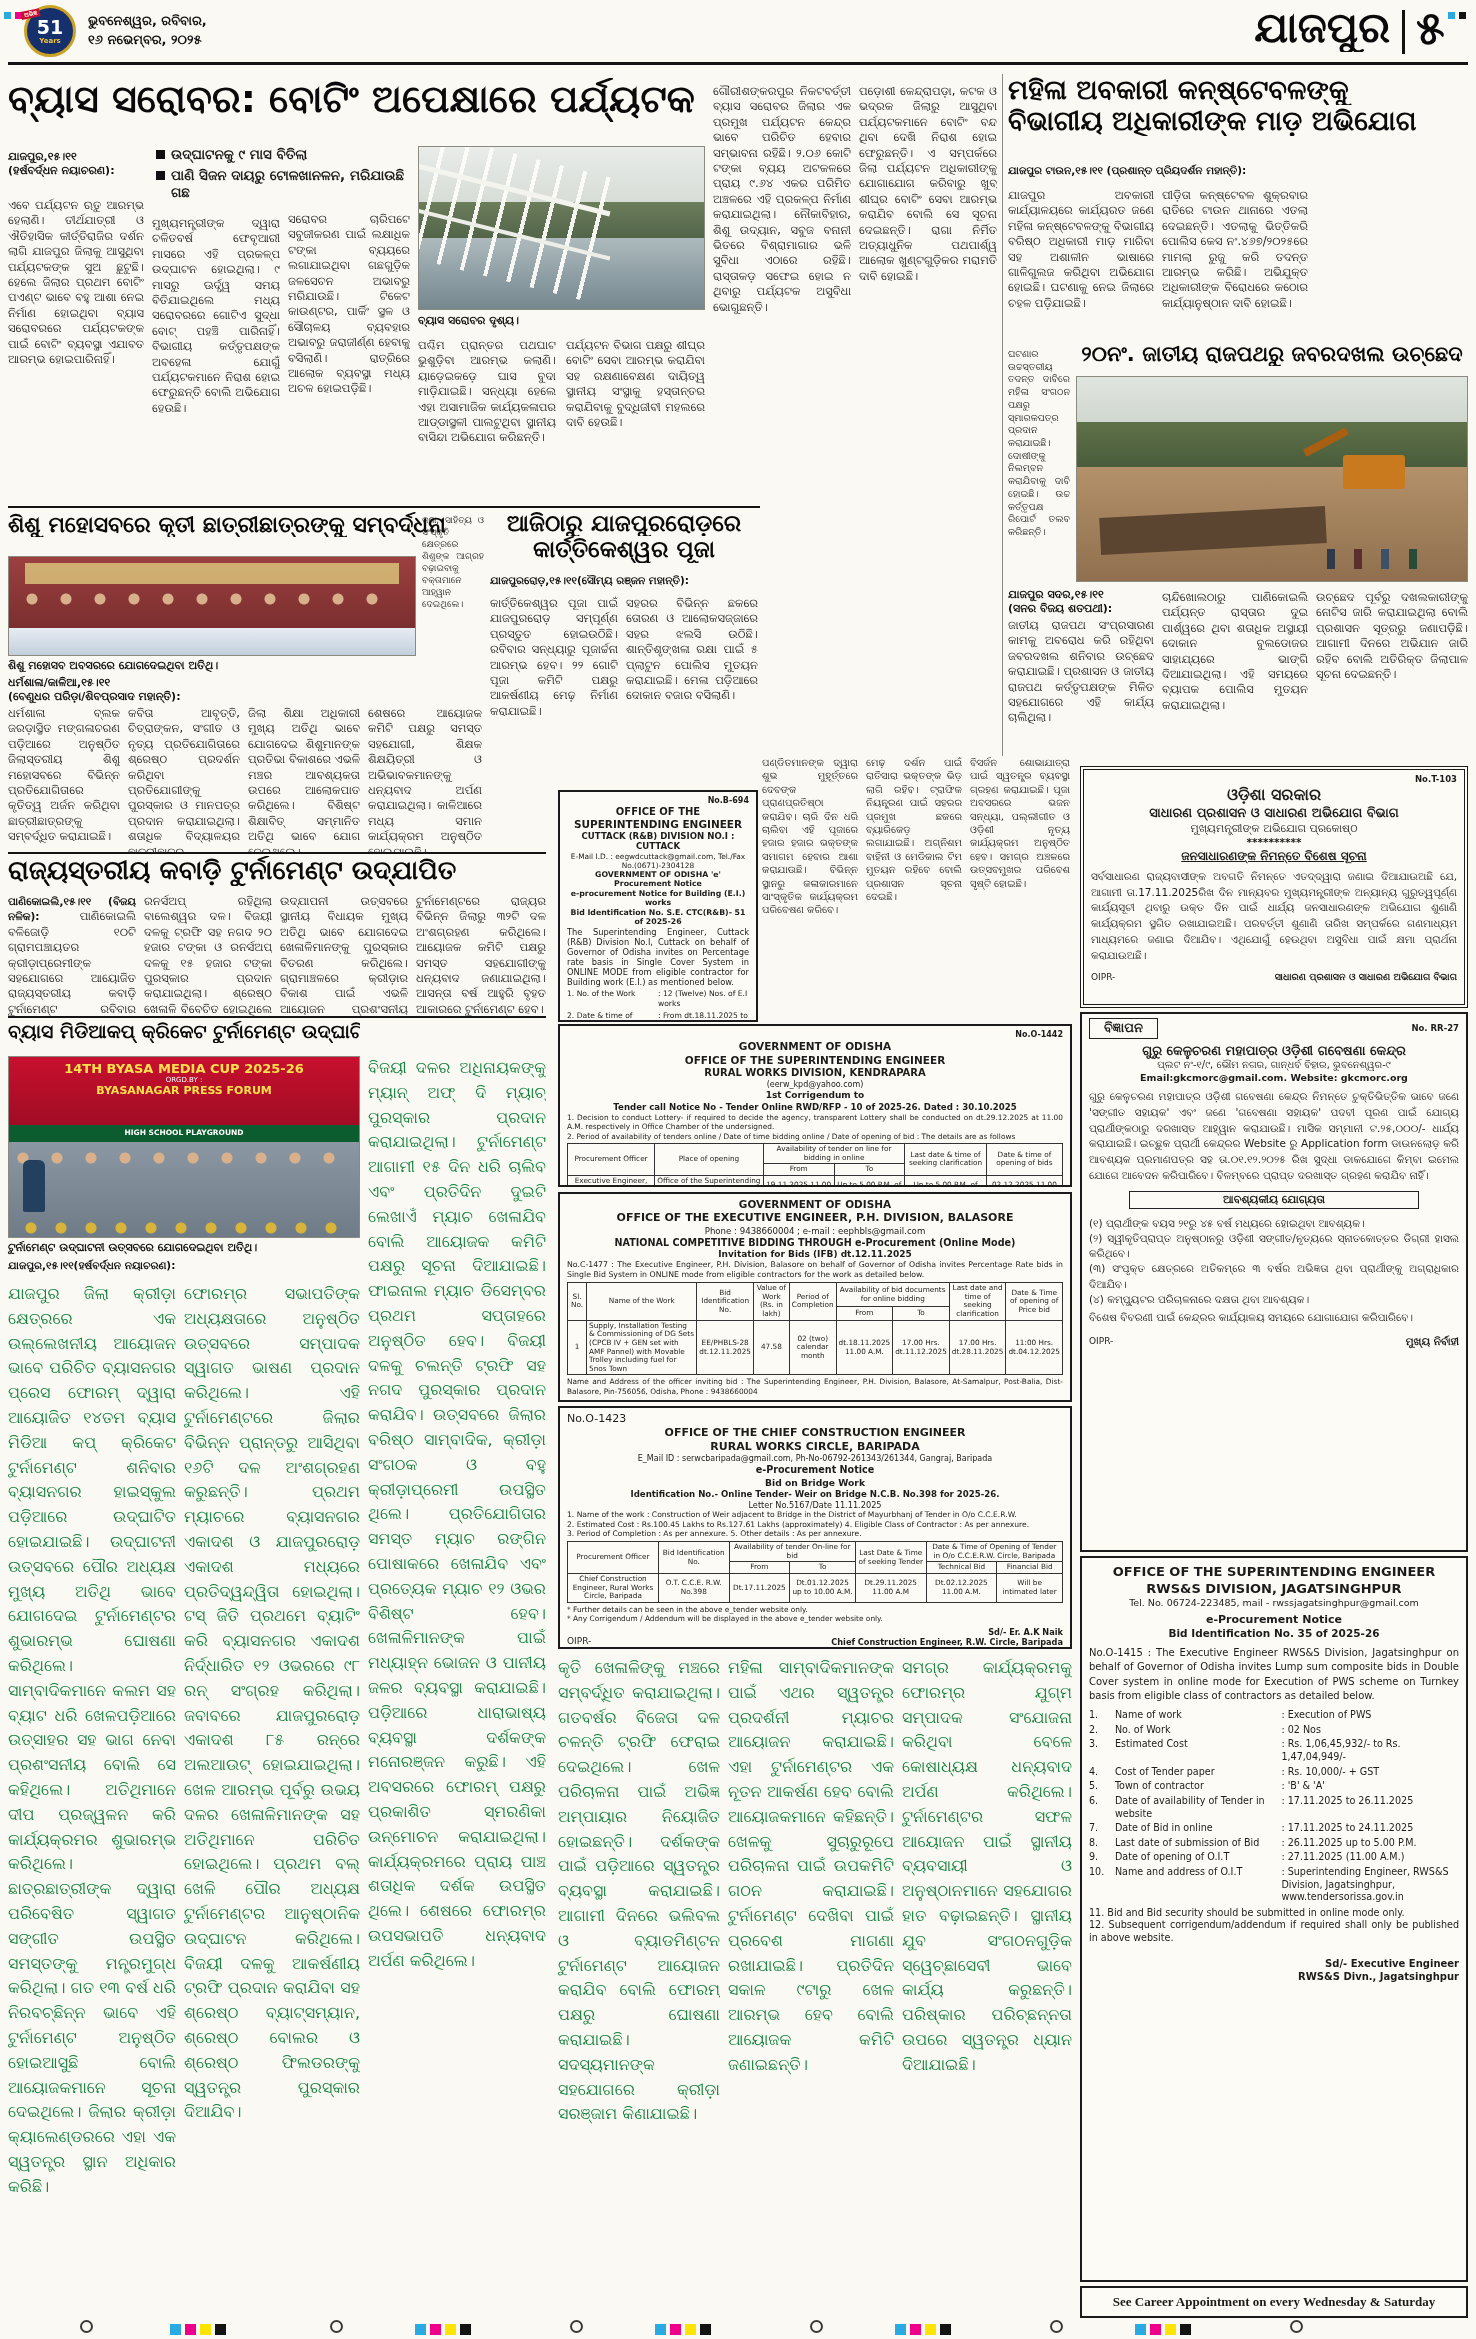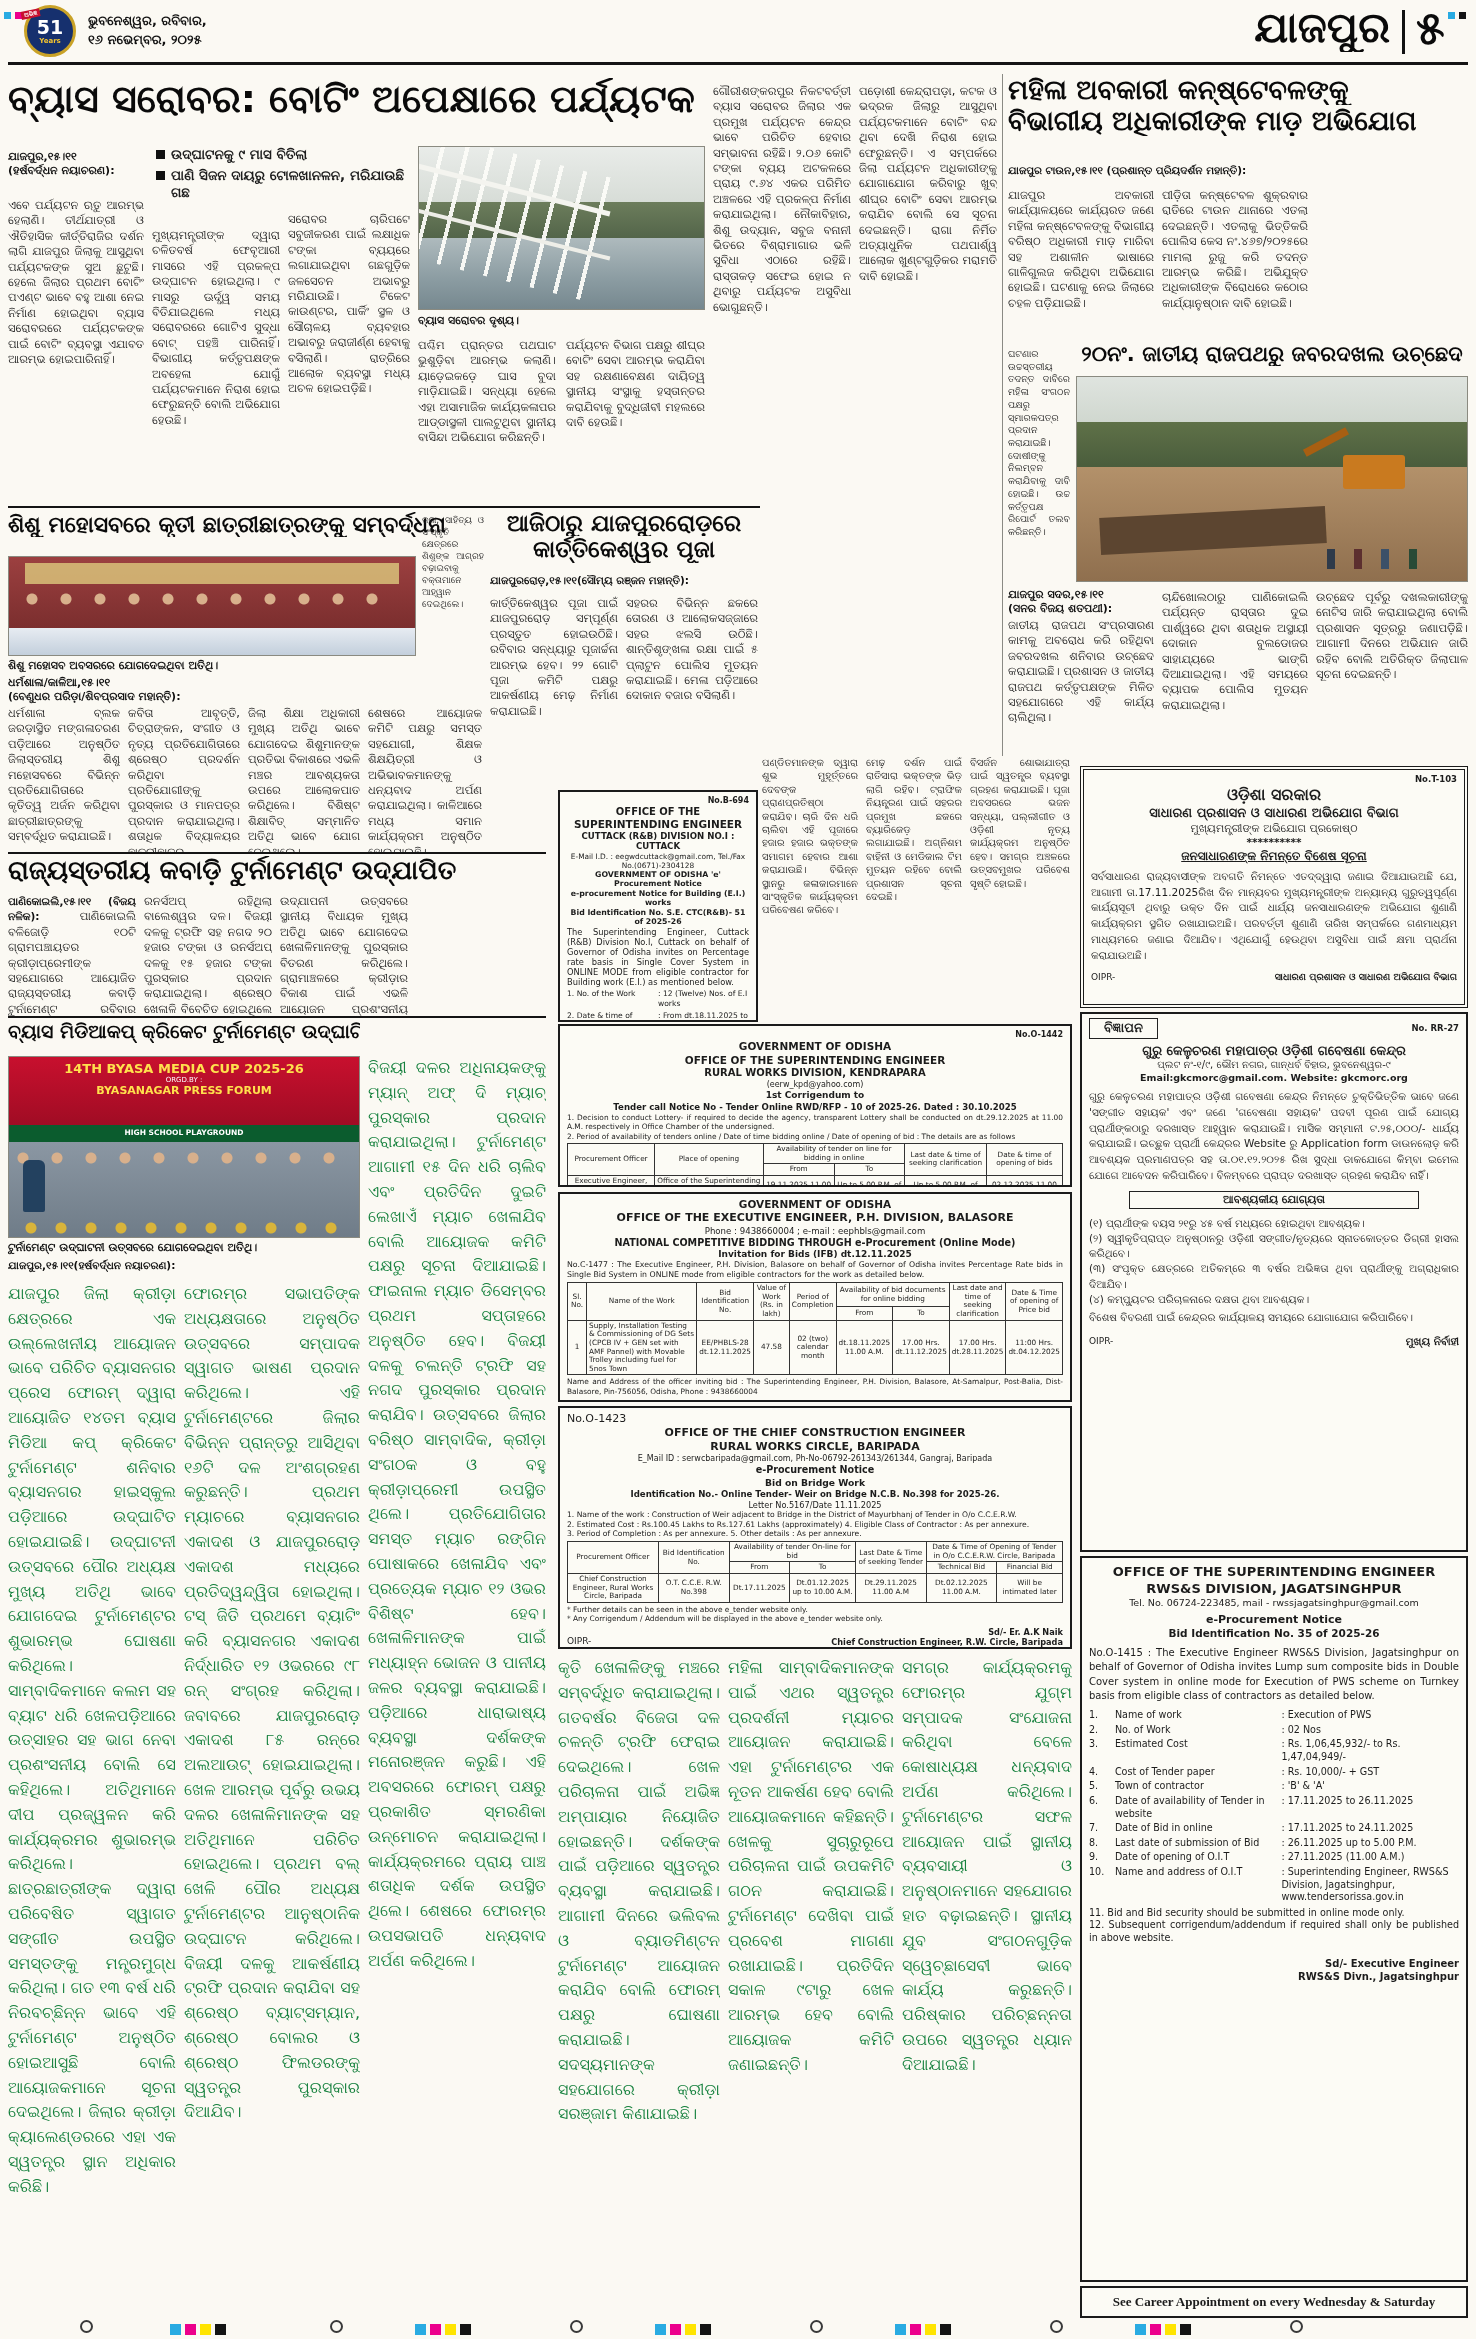--- a/index.html
+++ b/index.html
@@ -76,21 +76,21 @@
   <div class="ab photo" style="left:418px;top:146px;width:287px;height:164px">
     <div class="ab" style="left:0;top:0;width:100%;height:42%;background:linear-gradient(#e9ece9,#d3d9d3)"></div>
     <div class="ab" style="left:0;top:34%;width:100%;height:26%;background:linear-gradient(#6c7d5c,#4f6147)"></div>
     <div class="ab" style="left:0;bottom:0;width:100%;height:44%;background:linear-gradient(#aebabd,#8a9ba1 60%,#76888f)"></div>
     <div class="ab" style="left:-6%;top:4%;width:72%;height:78%;transform:rotate(14deg);background:repeating-linear-gradient(90deg,rgba(252,252,248,.95) 0 4px,transparent 4px 24px)"></div>
     <div class="ab" style="left:-6%;top:24%;width:74%;height:5px;background:#f4f4ef;transform:rotate(14deg)"></div>
     <div class="ab" style="left:-6%;top:52%;width:74%;height:4px;background:#eeeee8;transform:rotate(14deg)"></div>
   </div>
   <div class="ab cap" style="left:418px;top:314px;width:287px">ବ୍ୟାସ ସରୋବର ଦୃଶ୍ୟ।</div>
   <div class="ab bt" style="left:8px;top:198px;width:136px;height:306px">ଏବେ ପର୍ଯ୍ୟଟନ ଋତୁ ଆରମ୍ଭ ହେଲାଣି। ତୀର୍ଥଯାତ୍ରୀ ଓ ଐତିହାସିକ କୀର୍ତ୍ତିରାଜିର ଦର୍ଶନ ଲାଗି ଯାଜପୁର ଜିଲାକୁ ଆସୁଥିବା ପର୍ଯ୍ୟଟକଙ୍କ ସୁଅ ଛୁଟୁଛି। ହେଲେ ଜିଲାର ପ୍ରଥମ ବୋଟିଂ ପଏଣ୍ଟ ଭାବେ ବହୁ ଆଶା ନେଇ ନିର୍ମାଣ ହୋଇଥିବା ବ୍ୟାସ ସରୋବରରେ ପର୍ଯ୍ୟଟକଙ୍କ ପାଇଁ ବୋଟିଂ ବ୍ୟବସ୍ଥା ଏଯାବତ ଆରମ୍ଭ ହୋଇପାରିନାହିଁ।</div>
-  <div class="ab bt" style="left:152px;top:228px;width:128px;height:292px">ମୁଖ୍ୟମନ୍ତ୍ରୀଙ୍କ ଦ୍ୱାରା ଚଳିତବର୍ଷ ଫେବୃଆରୀ ମାସରେ ଏହି ପ୍ରକଳ୍ପ ଉଦ୍‌ଘାଟନ ହୋଇଥିଲା। ୯ ମାସରୁ ଊର୍ଦ୍ଧ୍ୱ ସମୟ ବିତିଯାଇଥିଲେ ମଧ୍ୟ ସରୋବରରେ ଗୋଟିଏ ସୁଦ୍ଧା ବୋଟ୍ ପହଞ୍ଚି ପାରିନାହିଁ। ବିଭାଗୀୟ କର୍ତ୍ତୃପକ୍ଷଙ୍କ ଅବହେଳା ଯୋଗୁଁ ପର୍ଯ୍ୟଟକମାନେ ନିରାଶ ହୋଇ ଫେରୁଛନ୍ତି ବୋଲି ଅଭିଯୋଗ ହେଉଛି।</div>
+  <div class="ab bt" style="left:152px;top:216px;width:128px;height:292px">ମୁଖ୍ୟମନ୍ତ୍ରୀଙ୍କ ଦ୍ୱାରା ଚଳିତବର୍ଷ ଫେବୃଆରୀ ମାସରେ ଏହି ପ୍ରକଳ୍ପ ଉଦ୍‌ଘାଟନ ହୋଇଥିଲା। ୯ ମାସରୁ ଊର୍ଦ୍ଧ୍ୱ ସମୟ ବିତିଯାଇଥିଲେ ମଧ୍ୟ ସରୋବରରେ ଗୋଟିଏ ସୁଦ୍ଧା ବୋଟ୍ ପହଞ୍ଚି ପାରିନାହିଁ। ବିଭାଗୀୟ କର୍ତ୍ତୃପକ୍ଷଙ୍କ ଅବହେଳା ଯୋଗୁଁ ପର୍ଯ୍ୟଟକମାନେ ନିରାଶ ହୋଇ ଫେରୁଛନ୍ତି ବୋଲି ଅଭିଯୋଗ ହେଉଛି।</div>
   <div class="ab bt" style="left:288px;top:212px;width:122px;height:292px">ସରୋବର ଚାରିପଟେ ସବୁଜୀକରଣ ପାଇଁ ଲକ୍ଷାଧିକ ଟଙ୍କା ବ୍ୟୟରେ ଲଗାଯାଇଥିବା ଗଛଗୁଡ଼ିକ ଜଳସେଚନ ଅଭାବରୁ ମରିଯାଉଛି। ଟିକେଟ କାଉଣ୍ଟର, ପାର୍କିଂ ସ୍ଥଳ ଓ ସୌଚାଳୟ ବ୍ୟବହାର ଅଭାବରୁ ଜରାଜୀର୍ଣ୍ଣ ହେବାକୁ ବସିଲାଣି। ରାତ୍ରିରେ ଆଲୋକ ବ୍ୟବସ୍ଥା ମଧ୍ୟ ଅଚଳ ହୋଇପଡ଼ିଛି।</div>
   <div class="ab bt" style="left:418px;top:338px;width:138px;height:166px">ପଶ୍ଚିମ ପ୍ରାନ୍ତର ପଥଘାଟ ଭୁଶୁଡ଼ିବା ଆରମ୍ଭ କଲାଣି। ୟାଡ଼େଇକଡ଼େ ଘାସ ବୁଦା ମାଡ଼ିଯାଇଛି। ସନ୍ଧ୍ୟା ହେଲେ ଏହା ଅସାମାଜିକ କାର୍ଯ୍ୟକଳାପର ଆଡ୍ଡାସ୍ଥଳୀ ପାଲଟୁଥିବା ସ୍ଥାନୀୟ ବାସିନ୍ଦା ଅଭିଯୋଗ କରିଛନ୍ତି।</div>
   <div class="ab bt" style="left:566px;top:338px;width:139px;height:166px">ପର୍ଯ୍ୟଟନ ବିଭାଗ ପକ୍ଷରୁ ଶୀଘ୍ର ବୋଟିଂ ସେବା ଆରମ୍ଭ କରାଯିବା ସହ ରକ୍ଷଣାବେକ୍ଷଣ ଦାୟିତ୍ୱ ସ୍ଥାନୀୟ ସଂସ୍ଥାକୁ ହସ୍ତାନ୍ତର କରାଯିବାକୁ ବୁଦ୍ଧିଜୀବୀ ମହଲରେ ଦାବି ହେଉଛି।</div>
   <div class="ab bt" style="left:713px;top:84px;width:138px;height:420px">ଗୌରୀଶଙ୍କରପୁର ନିକଟବର୍ତ୍ତୀ ବ୍ୟାସ ସରୋବର ଜିଲାର ଏକ ପ୍ରମୁଖ ପର୍ଯ୍ୟଟନ କେନ୍ଦ୍ର ଭାବେ ପରିଚିତ ହେବାର ସମ୍ଭାବନା ରହିଛି। ୨.୦୬ କୋଟି ଟଙ୍କା ବ୍ୟୟ ଅଟକଳରେ ପ୍ରାୟ ୯.୬୪ ଏକର ପରିମିତ ଅଞ୍ଚଳରେ ଏହି ପ୍ରକଳ୍ପ ନିର୍ମାଣ କରାଯାଇଥିଲା। ନୌକାବିହାର, ଶିଶୁ ଉଦ୍ୟାନ, ସବୁଜ ବନାନୀ ଭିତରେ ବିଶ୍ରାମାଗାର ଭଳି ସୁବିଧା ଏଠାରେ ରହିଛି। ରାସ୍ତାକଡ଼ ସଫେଇ ହୋଇ ନ ଥିବାରୁ ପର୍ଯ୍ୟଟକ ଅସୁବିଧା ଭୋଗୁଛନ୍ତି।</div>
   <div class="ab bt" style="left:859px;top:84px;width:138px;height:420px">ପଡ଼ୋଶୀ କେନ୍ଦ୍ରାପଡ଼ା, କଟକ ଓ ଭଦ୍ରକ ଜିଲାରୁ ଆସୁଥିବା ପର୍ଯ୍ୟଟକମାନେ ବୋଟିଂ ବନ୍ଦ ଥିବା ଦେଖି ନିରାଶ ହୋଇ ଫେରୁଛନ୍ତି। ଏ ସମ୍ପର୍କରେ ଜିଲା ପର୍ଯ୍ୟଟନ ଅଧିକାରୀଙ୍କୁ ଯୋଗାଯୋଗ କରିବାରୁ ଖୁବ୍ ଶୀଘ୍ର ବୋଟିଂ ସେବା ଆରମ୍ଭ କରାଯିବ ବୋଲି ସେ ସୂଚନା ଦେଇଛନ୍ତି। ରାଗା ନିର୍ମିତ ଅତ୍ୟାଧୁନିକ ପଥପାର୍ଶ୍ୱ ଆଲୋକ ଖୁଣ୍ଟଗୁଡ଼ିକର ମରାମତି ଦାବି ହୋଇଛି।</div>
 
   <div class="ab" style="left:1008px;top:74px;width:460px;">
     <div class="hd" style="font-size:27px">ମହିଳା ଅବକାରୀ କନ୍‌ଷ୍ଟେବଳଙ୍କୁ</div>
     <div class="hd" style="font-size:27px">ବିଭାଗୀୟ ଅଧିକାରୀଙ୍କ ମାଡ଼ ଅଭିଯୋଗ</div>
   </div>
@@ -148,20 +148,21 @@
   <div class="ab bt" style="left:626px;top:596px;width:132px;height:160px">ସହରର ବିଭିନ୍ନ ଛକରେ ତୋରଣ ଓ ଆଲୋକସଜ୍ଜାରେ ସହର ଝଲସି ଉଠିଛି। ଶାନ୍ତିଶୃଙ୍ଖଳା ରକ୍ଷା ପାଇଁ ୫ ପ୍ଲାଟୁନ ପୋଲିସ ମୁତୟନ କରାଯାଇଛି। ମେଳା ପଡ଼ିଆରେ ଦୋକାନ ବଜାର ବସିଲାଣି।</div>
   <div class="ab bt" style="left:762px;top:756px;width:96px;height:258px;font-size:10px">ପଣ୍ଡିତମାନଙ୍କ ଦ୍ୱାରା ଶୁଭ ମୁହୂର୍ତ୍ତରେ ଦେବଙ୍କ ପ୍ରାଣପ୍ରତିଷ୍ଠା କରାଯିବ। ଚାରି ଦିନ ଧରି ଚାଲିବା ଏହି ପୂଜାରେ ହଜାର ହଜାର ଭକ୍ତଙ୍କ ସମାଗମ ହେବାର ଆଶା କରାଯାଉଛି। ବିଭିନ୍ନ ସ୍ଥାନରୁ କଳାକାରମାନେ ସାଂସ୍କୃତିକ କାର୍ଯ୍ୟକ୍ରମ ପରିବେଷଣ କରିବେ।</div>
   <div class="ab bt" style="left:866px;top:756px;width:96px;height:258px;font-size:10px">ମେଢ଼ ଦର୍ଶନ ପାଇଁ ରାତିସାରା ଭକ୍ତଙ୍କ ଭିଡ଼ ଲାଗି ରହିବ। ଟ୍ରାଫିକ ନିୟନ୍ତ୍ରଣ ପାଇଁ ସହରର ପ୍ରମୁଖ ଛକରେ ବ୍ୟାରିକେଡ଼ ଲଗାଯାଇଛି। ଅଗ୍ନିଶମ ବାହିନୀ ଓ ମେଡିକାଲ ଟିମ ମୁତୟନ ରହିବେ ବୋଲି ପ୍ରଶାସନ ସୂଚନା ଦେଇଛି।</div>
   <div class="ab bt" style="left:970px;top:756px;width:100px;height:258px;font-size:10px">ବିସର୍ଜନ ଶୋଭାଯାତ୍ରା ପାଇଁ ସ୍ୱତନ୍ତ୍ର ବ୍ୟବସ୍ଥା ଗ୍ରହଣ କରାଯାଇଛି। ପୂଜା ଅବସରରେ ଭଜନ ସନ୍ଧ୍ୟା, ପଲ୍ଲୀଗୀତ ଓ ଓଡ଼ିଶୀ ନୃତ୍ୟ କାର୍ଯ୍ୟକ୍ରମ ଅନୁଷ୍ଠିତ ହେବ। ସମଗ୍ର ଅଞ୍ଚଳରେ ଉତ୍ସବମୁଖର ପରିବେଶ ସୃଷ୍ଟି ହୋଇଛି।</div>
 
   <div class="hr2" style="left:8px;top:852px;width:538px;height:2px"></div>
   <div class="ab hd" style="left:8px;top:856px;width:462px;font-size:26px">ରାଜ୍ୟସ୍ତରୀୟ କବାଡ଼ି ଟୁର୍ନାମେଣ୍ଟ ଉଦ୍‌ଯାପିତ</div>
   <div class="ab bt" style="left:8px;top:894px;width:128px;height:122px"><span class="by" style="font-size:10.5px">ପାଣିକୋଇଲି,୧୫।୧୧ (ବିଜୟ ନଳିକ): </span><span>ପାଣିକୋଇଲି ବଳିଜୋଡ଼ି ୧୦ଟି ଗ୍ରାମପଞ୍ଚାୟତର କ୍ରୀଡ଼ାପ୍ରେମୀଙ୍କ ସହଯୋଗରେ ଆୟୋଜିତ ରାଜ୍ୟସ୍ତରୀୟ କବାଡ଼ି ଟୁର୍ନାମେଣ୍ଟ ରବିବାର ଉଦ୍‌ଯାପିତ ହୋଇଯାଇଛି। ଫାଇନାଲରେ କଟକ ଦଳ ବିଜୟୀ ହୋଇଥିଲା।</span></div>
   <div class="ab bt" style="left:144px;top:894px;width:128px;height:122px">ରନର୍ସଅପ୍ ରହିଥିଲା ବାଲେଶ୍ୱର ଦଳ। ବିଜୟୀ ଦଳକୁ ଟ୍ରଫି ସହ ନଗଦ ୨୦ ହଜାର ଟଙ୍କା ଓ ରନର୍ସଅପ୍ ଦଳକୁ ୧୫ ହଜାର ଟଙ୍କା ପୁରସ୍କାର ପ୍ରଦାନ କରାଯାଇଥିଲା। ଶ୍ରେଷ୍ଠ ଖେଳାଳି ବିବେଚିତ ହୋଇଥିଲେ ସୁରେଶ ନାୟକ।</div>
   <div class="ab bt" style="left:280px;top:894px;width:128px;height:122px">ଉଦ୍‌ଯାପନୀ ଉତ୍ସବରେ ସ୍ଥାନୀୟ ବିଧାୟକ ମୁଖ୍ୟ ଅତିଥି ଭାବେ ଯୋଗଦେଇ ଖେଳାଳିମାନଙ୍କୁ ପୁରସ୍କାର ବିତରଣ କରିଥିଲେ। ଗ୍ରାମାଞ୍ଚଳରେ କ୍ରୀଡ଼ାର ବିକାଶ ପାଇଁ ଏଭଳି ଆୟୋଜନ ପ୍ରଶଂସନୀୟ ବୋଲି ସେ କହିଥିଲେ।</div>
+  <div class="ab bt" style="left:416px;top:894px;width:130px;height:122px">ଟୁର୍ନାମେଣ୍ଟରେ ରାଜ୍ୟର ବିଭିନ୍ନ ଜିଲାରୁ ୩୨ଟି ଦଳ ଅଂଶଗ୍ରହଣ କରିଥିଲେ। ଆୟୋଜକ କମିଟି ପକ୍ଷରୁ ସମସ୍ତ ସହଯୋଗୀଙ୍କୁ ଧନ୍ୟବାଦ ଜଣାଯାଇଥିଲା। ଆସନ୍ତା ବର୍ଷ ଆହୁରି ବୃହତ ଆକାରରେ ଟୁର୍ନାମେଣ୍ଟ ହେବ।</div>
 
   <div class="ab box" style="left:558px;top:790px;width:200px;height:232px;font-size:8.3px;line-height:1.22">
     <div style="text-align:right;font-size:8px;font-weight:700">No.B-694</div>
     <div class="c b" style="font-size:10px">OFFICE OF THE</div>
     <div class="c b" style="font-size:10.5px">SUPERINTENDING ENGINEER</div>
     <div class="c b" style="font-size:8.6px">CUTTACK (R&amp;B) DIVISION NO.I : CUTTACK</div>
     <div class="c" style="font-size:7.4px">E-Mail I.D. : eegwdcuttack@gmail.com, Tel./Fax No.(0671)-2304128</div>
     <div class="c b" style="font-size:7.8px">GOVERNMENT OF ODISHA 'e' Procurement Notice</div>
     <div class="c b" style="font-size:7.8px">e-procurement Notice for Building (E.I.) works</div>
     <div class="c b" style="font-size:7.8px">Bid Identification No. S.E. CTC(R&amp;B)- 51 of 2025-26</div>

